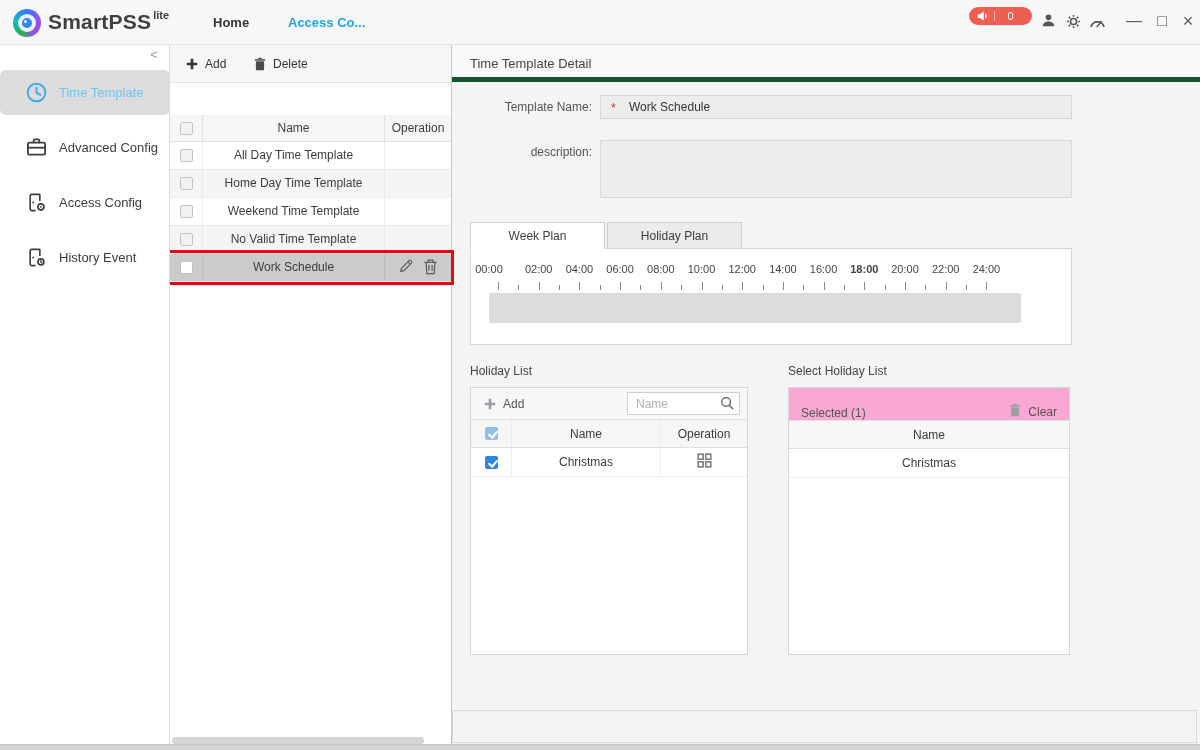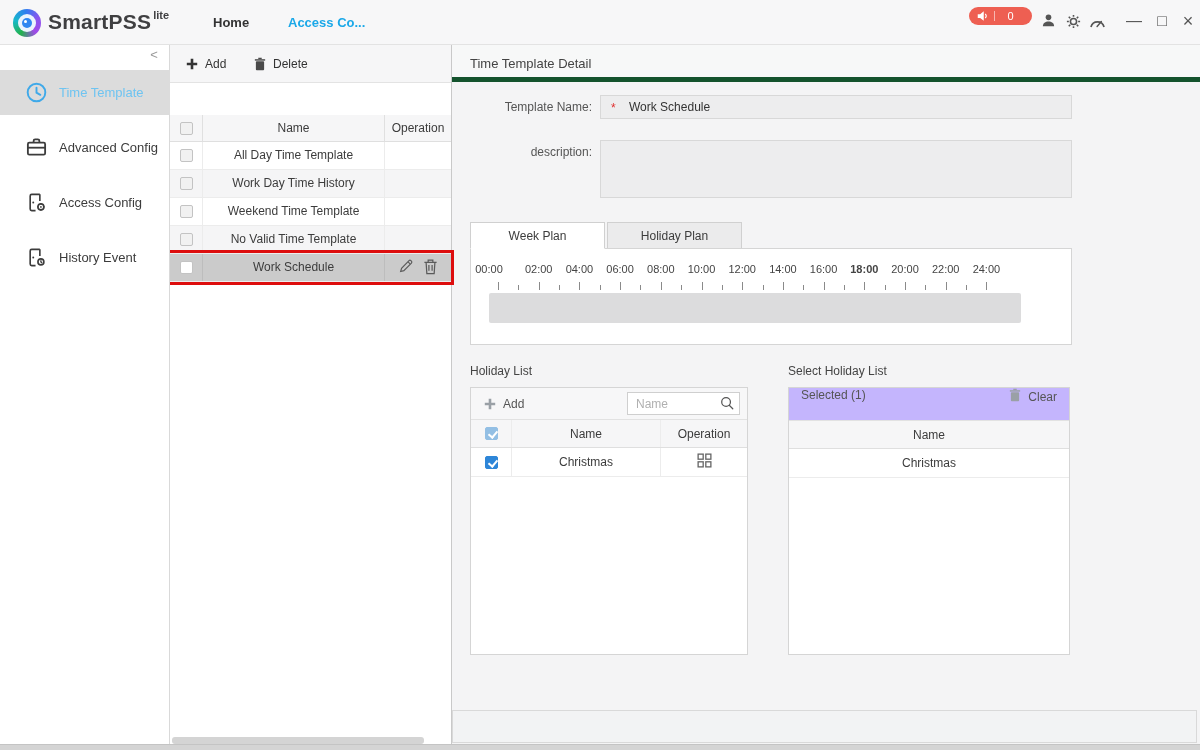--- a/index.html
+++ b/index.html
@@ -22,21 +22,21 @@
   .alarm-pill { position:absolute; left:969px; top:7px; width:63px; height:18px; border-radius:9px; background:#ee5f52; display:flex; align-items:center; color:#fff; }
   .alarm-pill .spk { margin-left:8px; display:flex; }
   .alarm-pill .sep { width:1px; height:10px; background:rgba(255,255,255,.55); margin-left:5px; }
   .alarm-pill .cnt { flex:1; text-align:center; font-size:11px; padding-right:6px; }
   .tb-icon { position:absolute; top:13px; display:flex; }
   .win-btn { position:absolute; top:0; height:45px; line-height:42px; font-size:16px; color:#555; width:22px; text-align:center; }
 
   
   .sidebar { position:absolute; left:0; top:45px; width:170px; height:705px; background:#fff; border-right:1px solid #d9d9d9; z-index:5; }
   .collapse { position:absolute; left:146px; top:2px; font-size:13px; color:#999; width:16px; text-align:center; }
-  .side-item { position:absolute; left:0; width:170px; height:45px; display:flex; align-items:center; padding-left:24px; font-size:13px; color:#3c3c3c; cursor:default; }
+  .side-item { position:absolute; left:0; width:170px; height:45px; display:flex; align-items:center; padding-left:24px; font-size:13px; color:#3c3c3c; cursor:default;border-radius:6px; }
   .side-item .ic { width:24px; display:flex; justify-content:center; margin-right:11px; }
   .side-item.active { background:#dcdcdc; color:#6fc4f1; }
 
   
   .list-panel { position:absolute; left:170px; top:45px; width:282px; height:705px; background:#fff; border-right:1px solid #c9c9c9; }
   .mid-toolbar { position:absolute; left:0; top:0; width:100%; height:38px; background:#f6f6f7; border-bottom:1px solid #e3e3e3; }
   .tool-btn { position:absolute; top:0; height:38px; display:flex; align-items:center; font-size:12px; color:#333; cursor:default; }
   .tool-btn .ic { margin-right:7px; display:flex; }
   .tool-btn.add { left:16px; } .tool-btn.del { left:84px; }
   .search-wrap { position:absolute; left:0; top:39px; width:100%; height:30px; }
@@ -87,21 +87,21 @@
   .hl-add .ic { margin-right:7px; display:flex; }
   .hl-search { position:absolute; right:7px; top:4px; width:113px; height:23px; }
   .hl-search input { width:100%; height:100%; border:1px solid #cfcfcf; background:#fff; padding:0 24px 0 8px; font:12px "Liberation Sans",sans-serif; outline:none; }
   .hl-search input::placeholder { color:#b0b0b0; }
   .hl-search .sic { position:absolute; right:6px; top:4px; }
   .box-row { display:flex; align-items:center; height:29px; border-bottom:1px solid #ececec; }
   .box-row.head { height:28px; background:#f6f6f7; border-bottom:1px solid #dfdfdf; }
   .hcb { width:40px; display:flex; justify-content:center; }
   .hname { width:150px; text-align:center; border-left:1px solid #ececec; border-right:1px solid #ececec; align-self:stretch; line-height:28px; }
   .hop { flex:1; display:flex; justify-content:center; }
-  .sel-head { position:relative; height:33px; border-bottom:1px solid #e2e2e2; background:#c4b5fd; display:flex; align-items:flex-start; }
+  .sel-head { position:relative; height:33px; border-bottom:1px solid #e2e2e2; background:#f9a8d4; display:flex; align-items:flex-end; }
   .sel-head .lft { margin-left:12px; color:#555; }
   .clear-btn { position:absolute; right:12px; display:flex; align-items:center; gap:7px; color:#555; }
   .sname { text-align:center; line-height:28px; }
   .sname.head { height:28px; background:#f6f6f7; border-bottom:1px solid #dfdfdf; }
   .sname.row { height:29px; border-bottom:1px solid #ececec; }
   .bottom-bar { position:absolute; left:0px; top:665px; width:745px; height:33px; background:#f2f3f4; border:1px solid #d9d9d9; }
   .win-strip { position:absolute; left:0; top:744px; width:1200px; height:6px; background:#d4d4d4; border-top:1px solid #c4c4c4; z-index:20; }
 </style>
 </head>
 <body>
@@ -241,21 +241,21 @@
       <span class="c-cb">
           <span class="cb"></span>
         </span>
       <span class="c-name">All Day Time Template</span>
       <span class="c-op"></span>
     </div>
     <div class="t-row alt">
       <span class="c-cb">
           <span class="cb"></span>
         </span>
-      <span class="c-name">Work Day Time History</span>
+      <span class="c-name">Home Day Time Template</span>
       <span class="c-op"></span>
     </div>
     <div class="t-row">
       <span class="c-cb">
           <span class="cb"></span>
         </span>
       <span class="c-name">Weekend Time Template</span>
       <span class="c-op"></span>
     </div>
     <div class="t-row alt">

